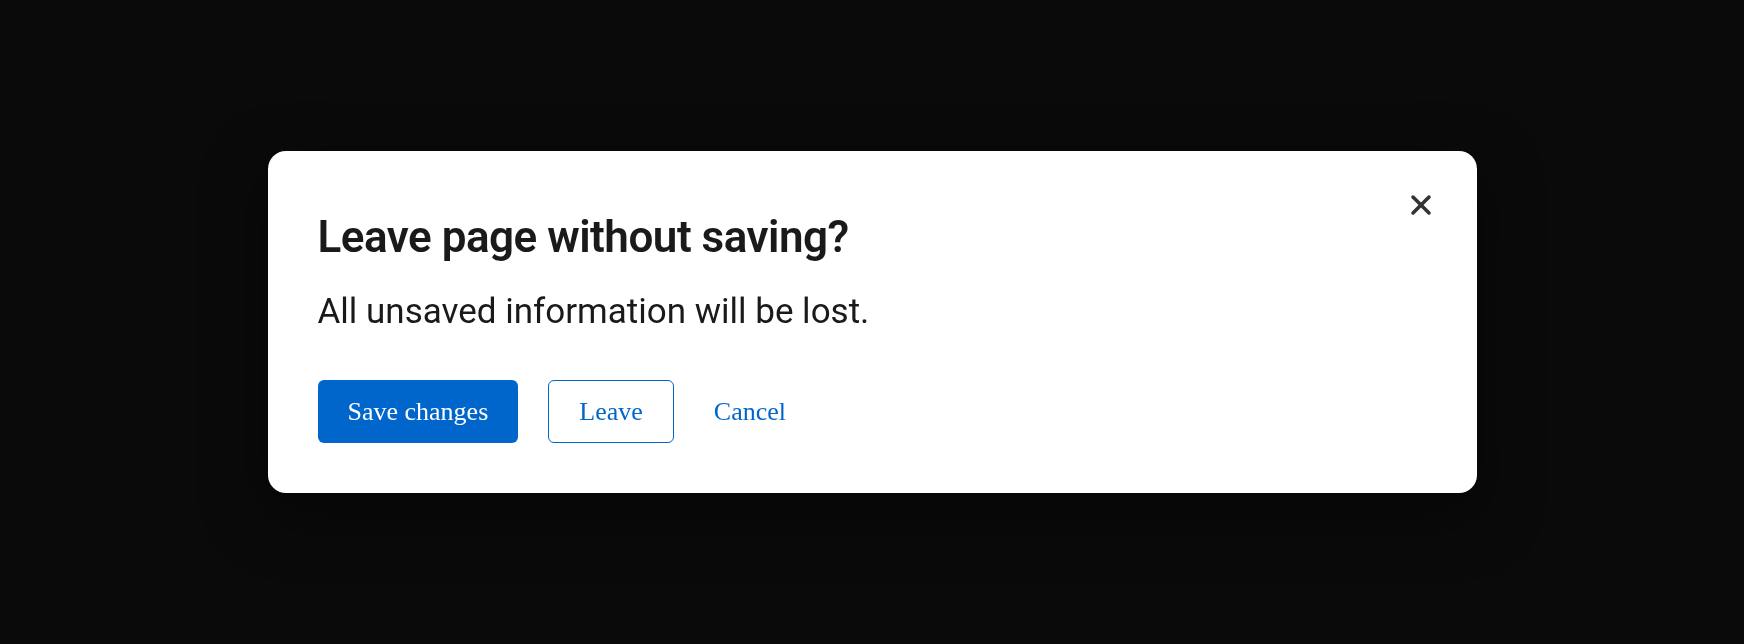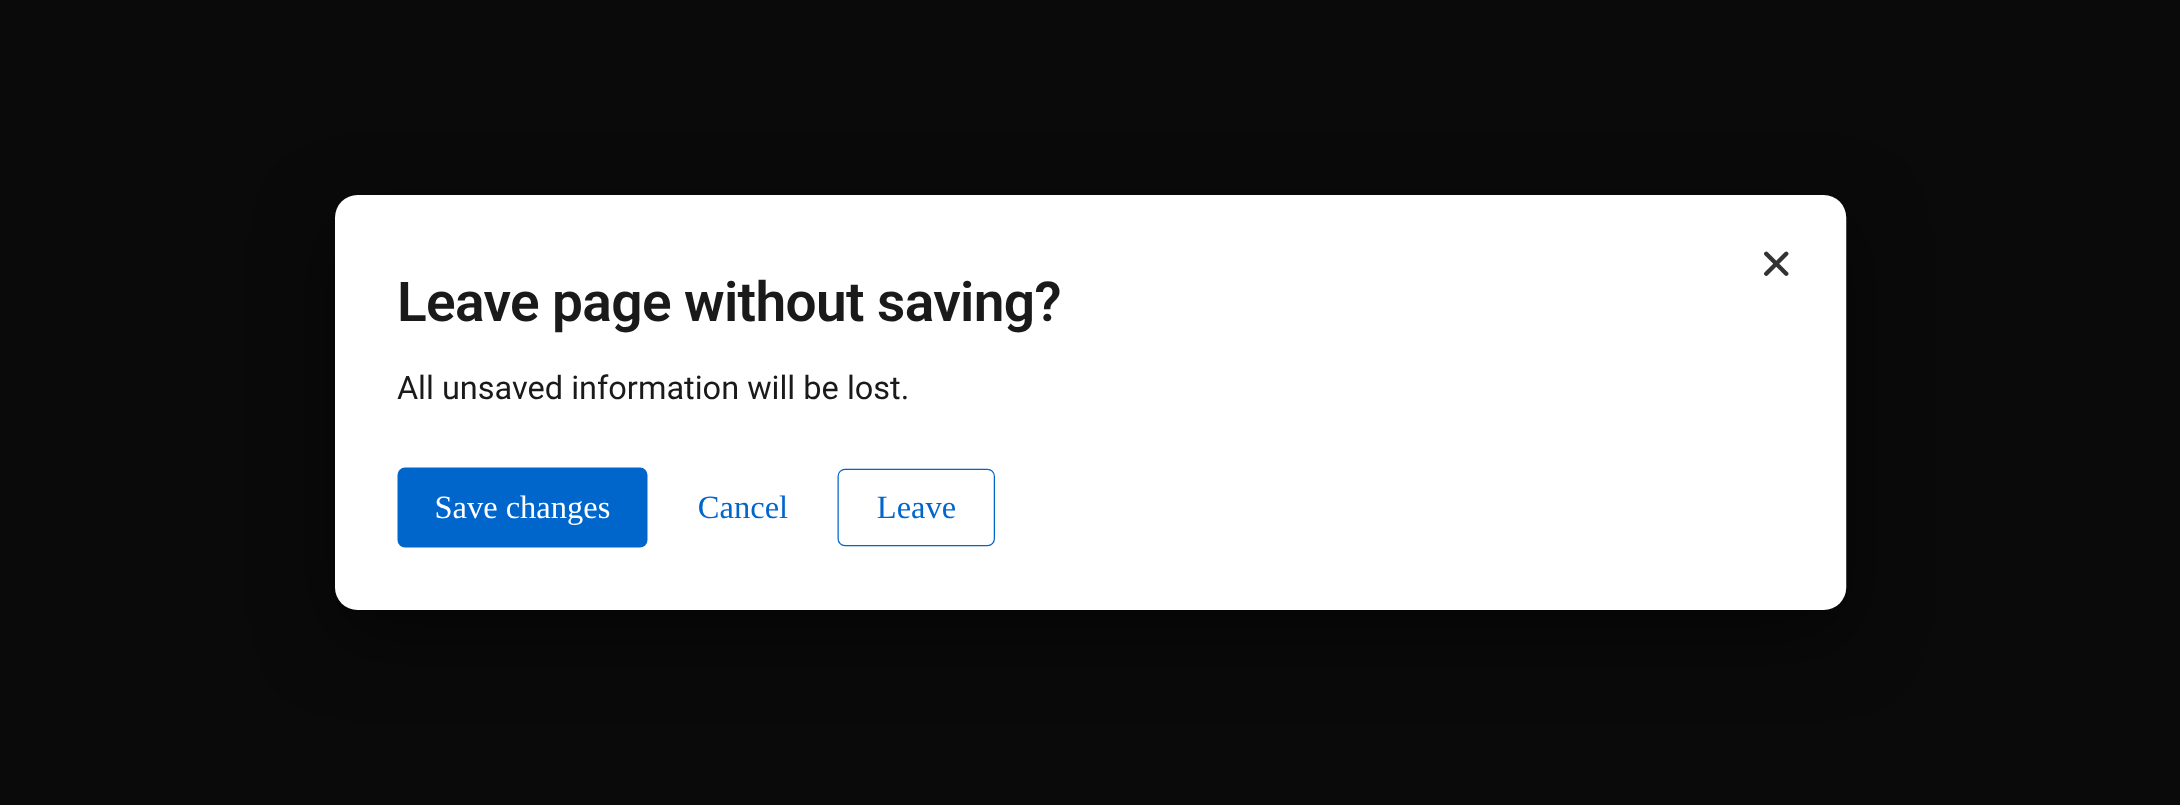--- a/index.html
+++ b/index.html
@@ -29,21 +29,21 @@
     
     .modal-title {
       font-size: 44px;
       font-weight: 600;
       color: #1a1a1a;
       margin-bottom: 28px;
       letter-spacing: -0.5px;
     }
     
     .modal-body {
-      font-size: 26px;
+      font-size: 35px;
       font-weight: 400;
       color: #1a1a1a;
       margin-bottom: 48px;
     }
     
     .modal-actions {
       display: flex;
       align-items: center;
       gap: 30px;
     }
@@ -110,17 +110,17 @@
       </svg>
     </span>
   </button>
 
   <h1 class="modal-title">Leave page without saving?</h1>
 
   <p class="modal-body">All unsaved information will be lost.</p>
 
   <div class="modal-actions">
     <button class="btn btn-primary">Save changes</button>
+    <button class="btn btn-secondary">Leave</button>
     <button class="btn btn-link">Cancel</button>
-    <button class="btn btn-secondary">Leave</button>
   </div>
 
 </div>
 
 </body></html>

